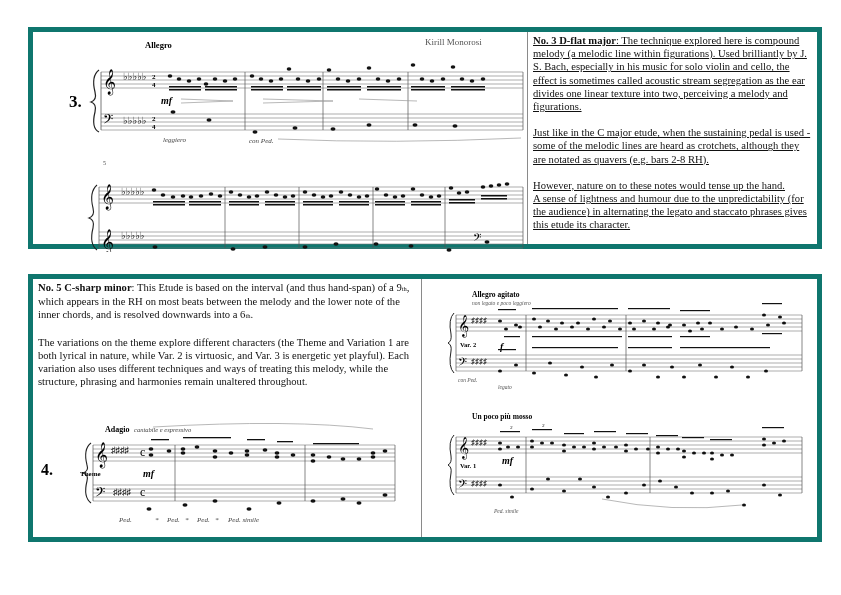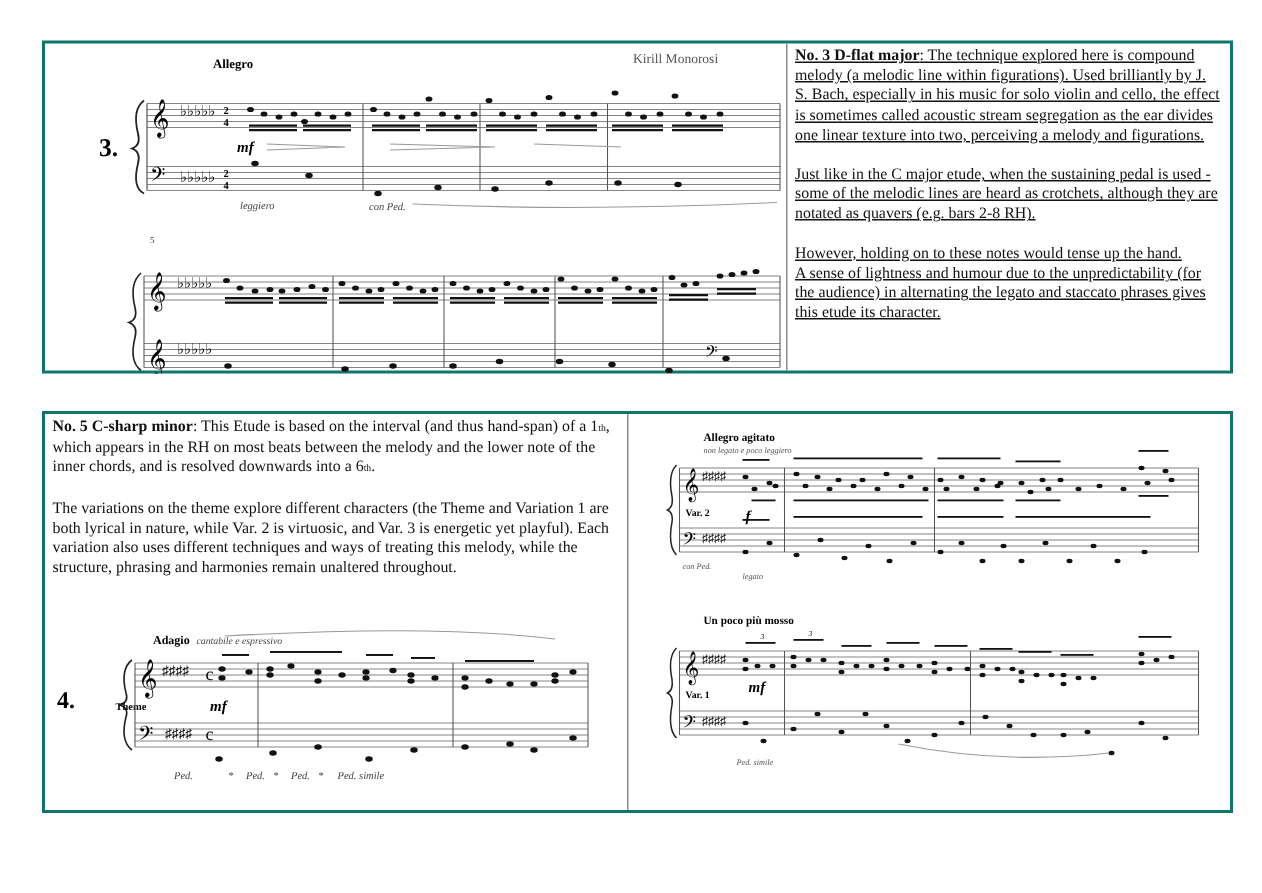--- a/index.html
+++ b/index.html
@@ -1,18 +1,18 @@
 <!DOCTYPE html>
 <html><head>
 <meta charset="utf-8">
 <style>
   html, body { margin: 0; padding: 0; background: #ffffff; }
   body { width: 841px; height: 595px; position: relative; overflow: hidden;
          font-family: "Liberation Serif", serif; color: #111; }
-  .table { position: absolute; border: 2px solid #0f766e; box-sizing: border-box; }
+  .table { position: absolute; border: 5px solid #0f766e; box-sizing: border-box; }
   .cell { position: absolute; top: 0; bottom: 0; box-sizing: border-box; }
   .vline { border-left: 1px solid #8a8a8a; }
   .txt { font-size: 10.6px; line-height: 13.2px; }
   .txt p { margin: 0 0 13px 0; }
   .txt b { font-weight: bold; }
   .sub { font-size: 6.5px; vertical-align: baseline; }
   svg text { font-family: "Liberation Serif", serif; }
 </style>
 </head>
 <body>
@@ -263,29 +263,29 @@
         <line x1="340" y1="155" x2="340" y2="216"></line>
           <line x1="412" y1="155" x2="412" y2="216"></line>
         <line x1="490" y1="155" x2="490" y2="216"></line>
       </g>
     </svg>
   </div>
 
   <div class="cell vline txt" style="left:494px; right:0; padding:2px 5px 0 5px;text-decoration:underline;">
     <p><b>No. 3 D-flat major</b><span>: The technique explored here is compound melody (a melodic line within figurations). Used brilliantly by J. S. Bach, especially in his music for solo violin and cello, the effect is sometimes called acoustic stream segregation as the ear divides one linear texture into two, perceiving a melody and figurations.</span></p>
     <p>Just like in the C major etude, when the sustaining pedal is used - some of the melodic lines are heard as crotchets, although they are notated as quavers (e.g. bars 2-8 RH).</p>
-    <p><span>However, holding on to these notes would tense up the hand.</span><br><span>A sense of lightness and humour due to the unpredictability (for the audience) in alternating the legato and staccato phrases gives this etude its character.</span></p>
+    <p><span>However, nature on to these notes would tense up the hand.</span><br><span>A sense of lightness and humour due to the unpredictability (for the audience) in alternating the legato and staccato phrases gives this etude its character.</span></p>
   </div>
 </div>
 
 <div class="table" style="left:28px; top:274px; width:794px; height:268px;">
 
   <div class="cell" style="left:0; width:388px;">
     <div class="txt" style="padding:2px 5px 0 5px;">
-      <p><b>No. 5 C-sharp minor</b><span>: This Etude is based on the interval (and thus hand-span) of a 1</span><span class="sub">th</span><span>, which appears in the RH on most beats between the melody and the lower note of the inner chords, and is resolved downwards into a 6</span><span class="sub">th</span><span>.</span></p>
+      <p><b>No. 5 C-sharp minor</b><span>: This Etude is based on the interval (and thus hand-span) of a 9</span><span class="sub">th</span><span>, which appears in the RH on most beats between the melody and the lower note of the inner chords, and is resolved downwards into a 6</span><span class="sub">th</span><span>.</span></p>
       <p>The variations on the theme explore different characters (the Theme and Variation 1 are both lyrical in nature, while Var. 2 is virtuosic, and Var. 3 is energetic yet playful). Each variation also uses different techniques and ways of treating this melody, while the structure, phrasing and harmonies remain unaltered throughout.</p>
     </div>
     <svg width="388" height="130" viewBox="0 0 388 130" style="position:absolute; left:0; top:136px;">
       <text x="72" y="17" font-size="8" font-weight="bold">Adagio</text>
       <text x="101" y="17" font-size="6.5" font-style="italic" fill="#444">cantabile e espressivo</text>
       <path d="M120 12 Q260 4 340 14" fill="none" stroke="#999" stroke-width="0.7"></path>
       <text x="8" y="60" font-size="16" font-weight="bold">4.</text>
       <g stroke="#777" stroke-width="0.6">
         <line x1="60" y1="30" x2="362" y2="30"></line>
           <line x1="60" y1="34" x2="362" y2="34"></line>

